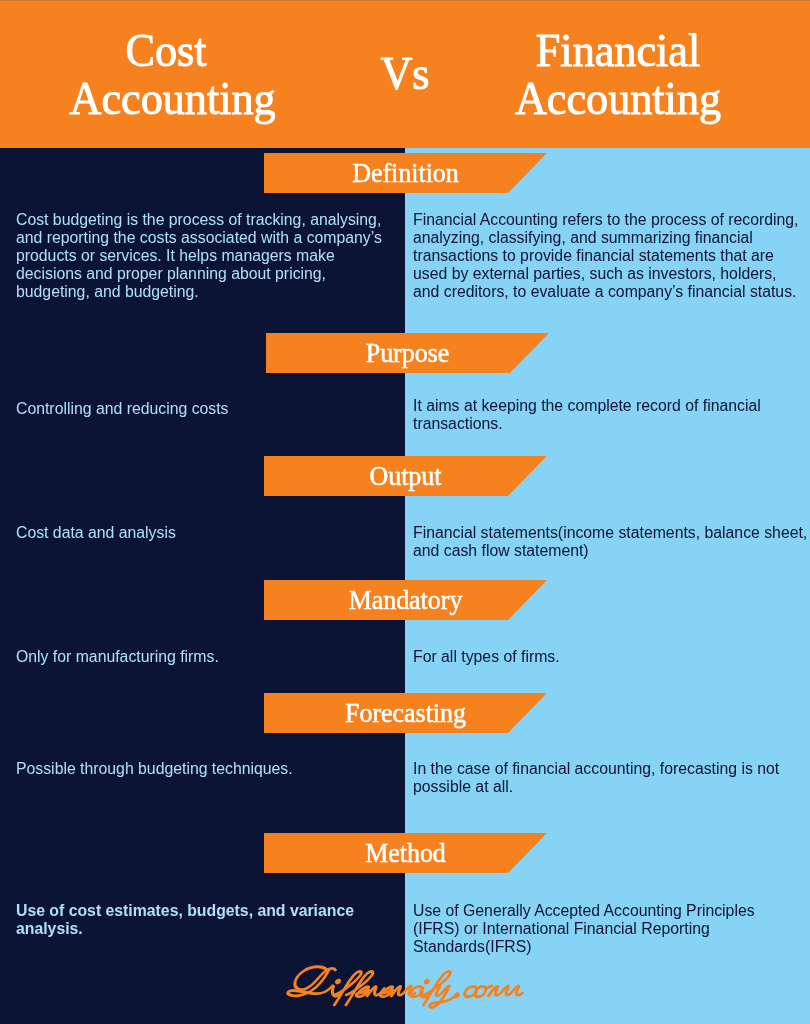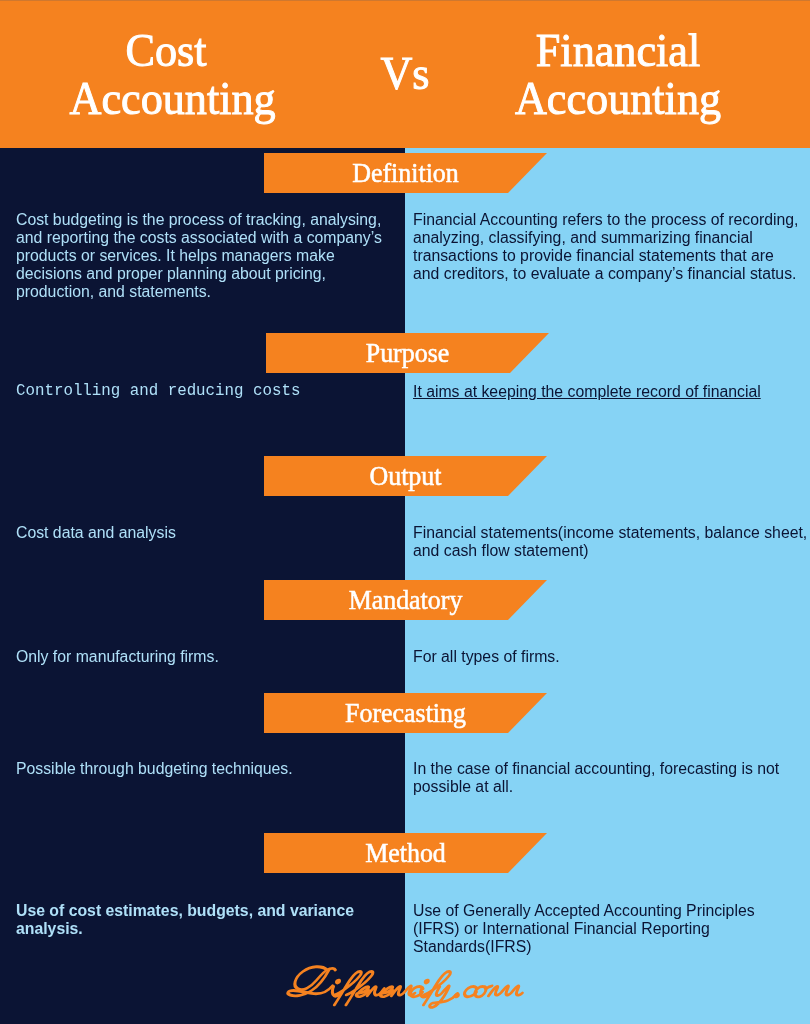--- a/index.html
+++ b/index.html
@@ -50,39 +50,41 @@
         <svg width="283" height="40" viewBox="0 0 283 40">
           <polygon points="0,0 283,0 244,40 0,40" fill="#F5821F"></polygon>
         </svg>
         <span>Definition</span>
       </div>
       <div class="body-txt col-l" style="top: 211px;">
         <div>Cost budgeting is the process of tracking, analysing,</div>
         <div>and reporting the costs associated with a company’s</div>
         <div>products or services. It helps managers make</div>
         <div>decisions and proper planning about pricing,</div>
-        <div>production, and statements.</div>
+        <div>budgeting, and budgeting.</div>
       </div>
       <div class="body-txt col-r" style="top: 211px;">
         <div>Financial Accounting refers to the process of recording,</div>
         <div>analyzing, classifying, and summarizing financial</div>
         <div>transactions to provide financial statements that are</div>
+        <div>used by external parties, such as investors, holders,</div>
         <div>and creditors, to evaluate a company’s financial status.</div>
       </div>
       <div class="banner" style="left: 266px; top: 333px; width: 283px; height: 40px;">
         <svg width="283" height="40" viewBox="0 0 283 40">
           <polygon points="0,0 283,0 244,40 0,40" fill="#F5821F"></polygon>
         </svg>
         <span>Purpose</span>
       </div>
-      <div class="body-txt col-l" style="top: 382px; font-family: Liberation Mono, monospace;">
+      <div class="body-txt col-l" style="top: 400px;">
         <div>Controlling and reducing costs</div>
       </div>
-      <div class="body-txt col-r" style="top: 383px; text-decoration: underline;">
+      <div class="body-txt col-r" style="top: 397px;">
         <div>It aims at keeping the complete record of financial</div>
+        <div>transactions.</div>
       </div>
       <div class="banner" style="left: 264px; top: 456px; width: 283px; height: 43px;">
         <svg width="283" height="40" viewBox="0 0 283 40">
           <polygon points="0,0 283,0 244,40 0,40" fill="#F5821F"></polygon>
         </svg>
         <span>Output</span>
       </div>
       <div class="body-txt col-l" style="top: 524px;">
         <div>Cost data and analysis</div>
       </div>

